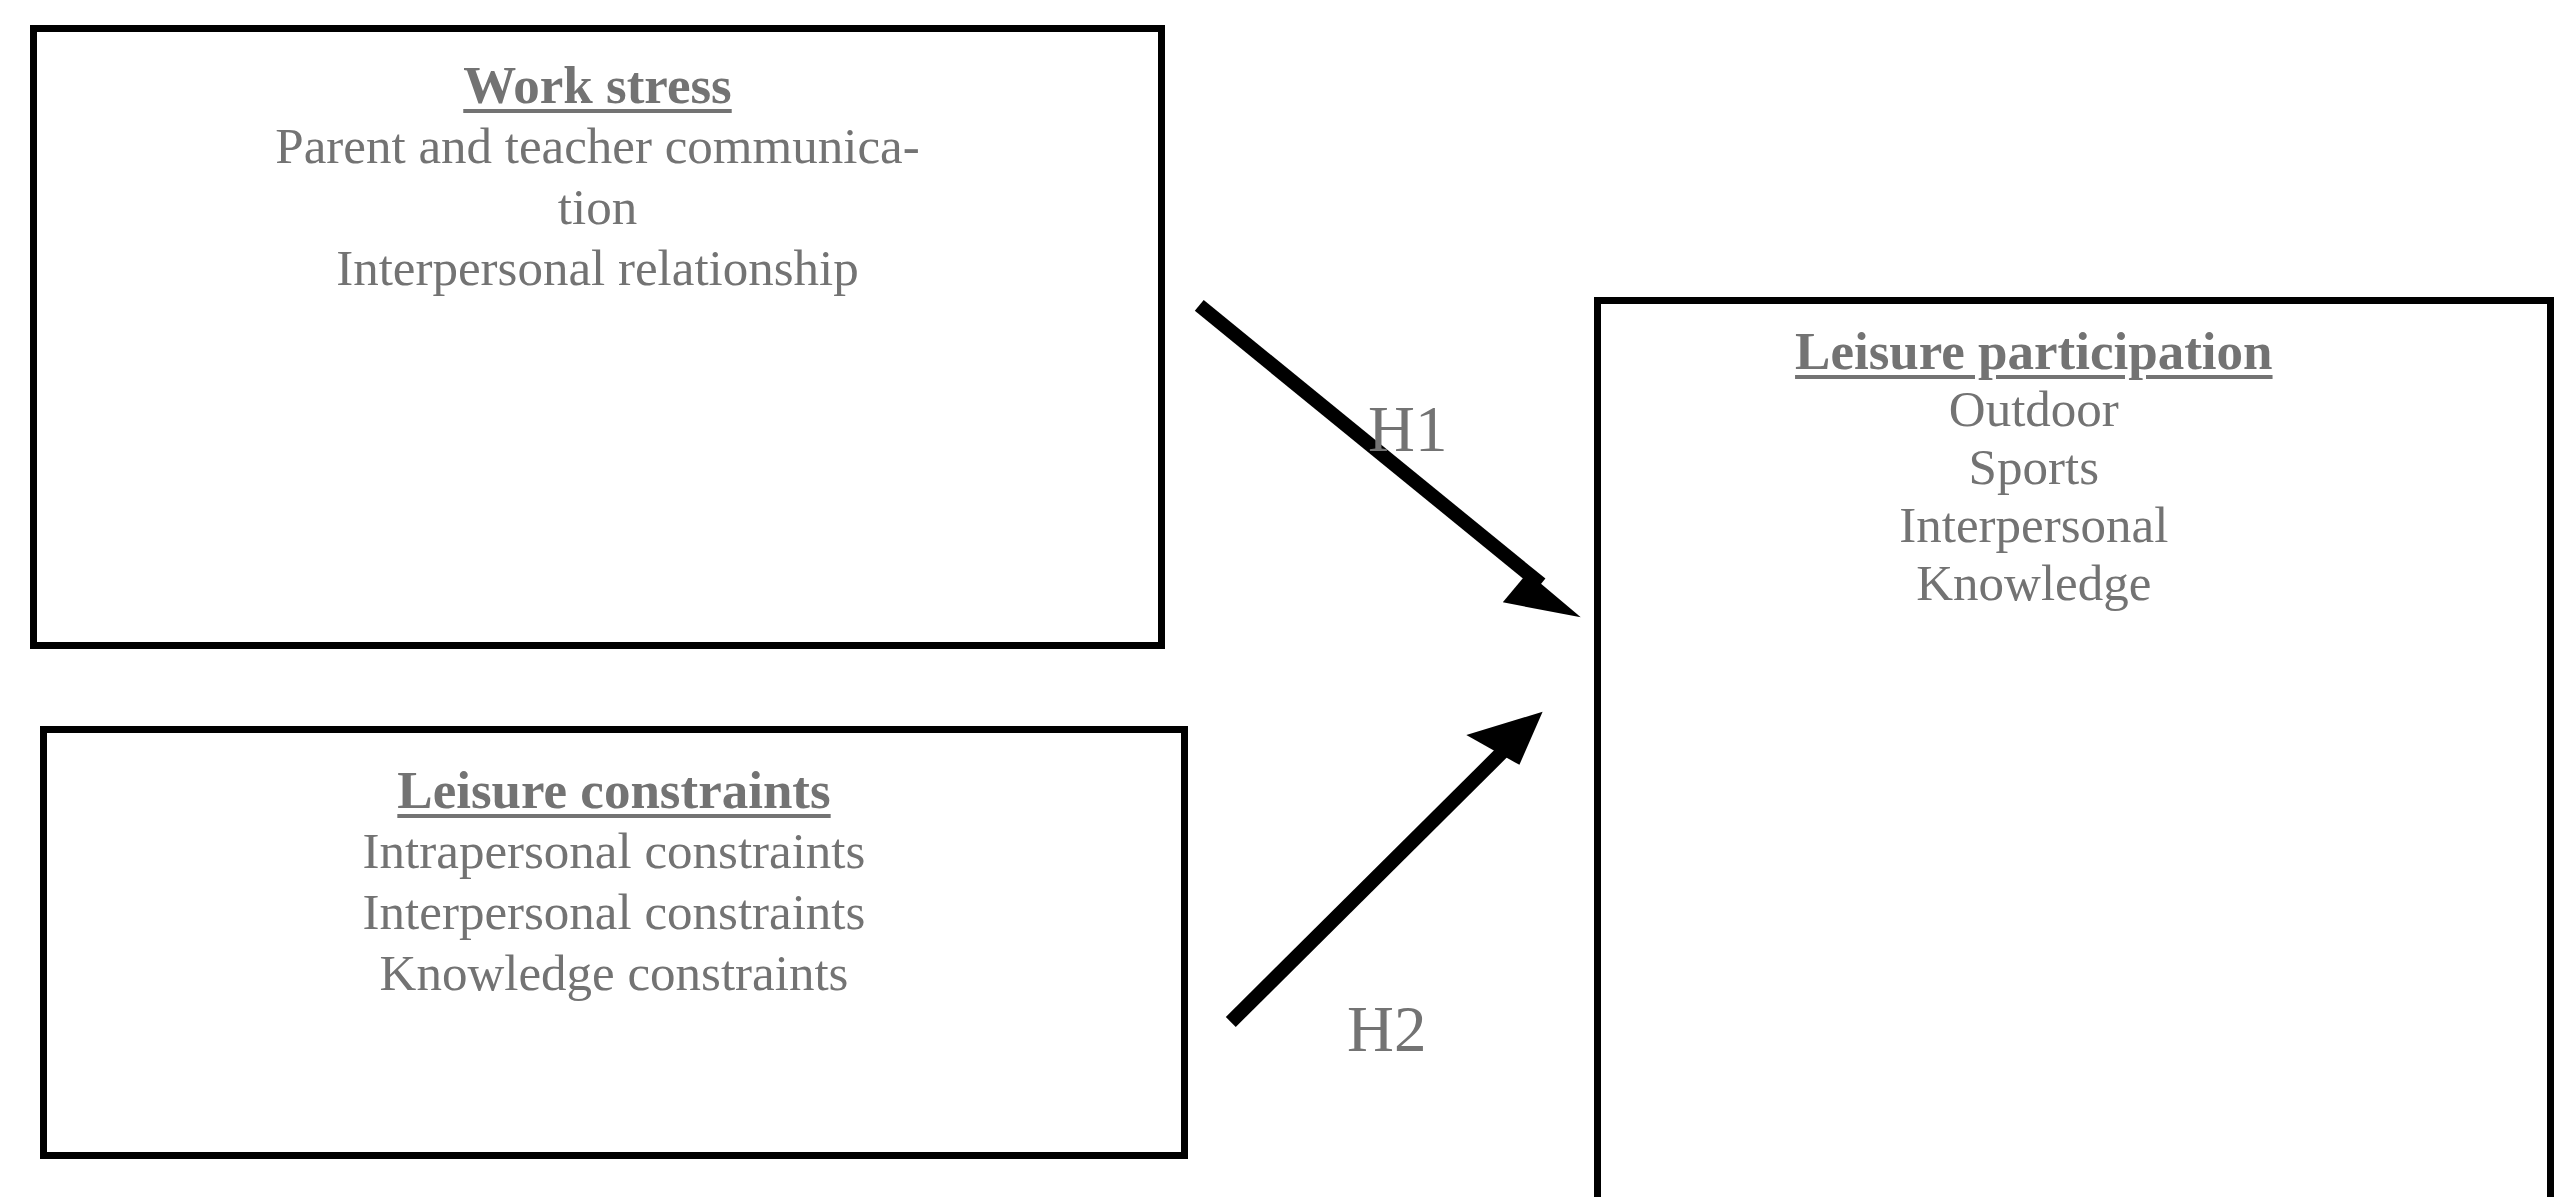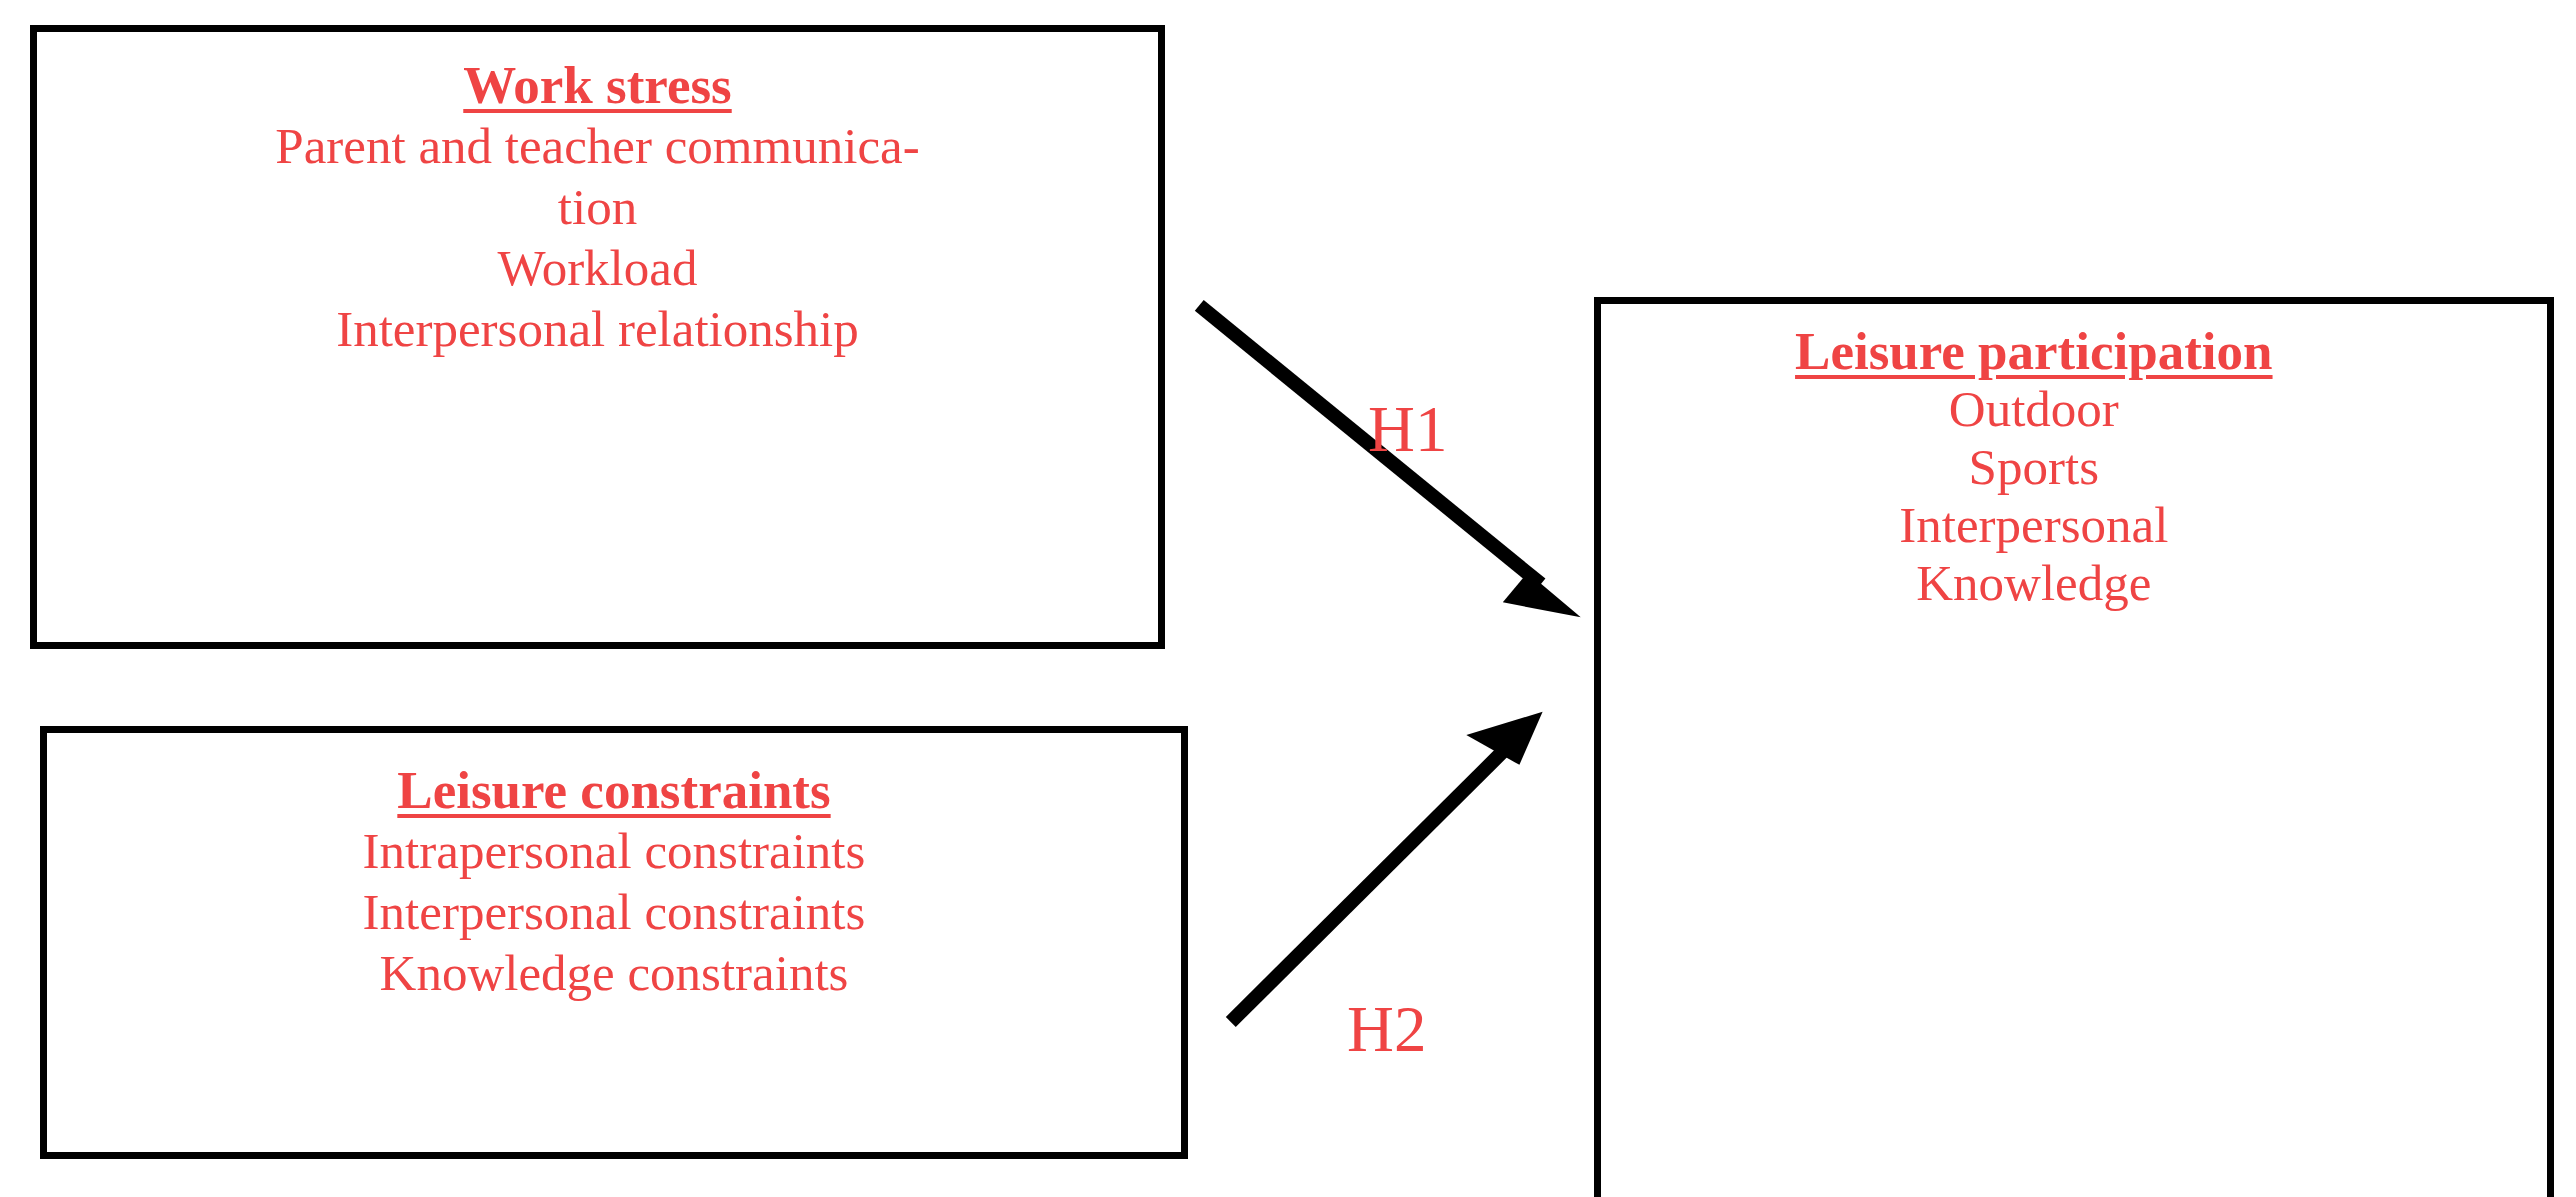--- a/index.html
+++ b/index.html
@@ -7,21 +7,21 @@
     padding: 0;
     background: #ffffff;
   }
   #canvas {
     position: relative;
     width: 2576px;
     height: 1198px;
     background: #ffffff;
     overflow: hidden;
     font-family: "Liberation Serif", "DejaVu Serif", serif;
-    color: #ef4444;
+    color: #737373;
   }
 
   .box {
     position: absolute;
     box-sizing: border-box;
     border: 7.5px solid #000000;
     background: #ffffff;
   }
 
   .box-inner {
@@ -113,21 +113,20 @@
 </head>
 <body>
 
 <div id="canvas">
 
   <div class="box" id="box-work-stress">
     <div class="box-inner" id="work-stress-text">
       <div class="node-title">Work stress</div>
       <div class="node-line">Parent and teacher communica-</div>
       <div class="node-line">tion</div>
-      <div class="node-line">Workload</div>
       <div class="node-line">Interpersonal relationship</div>
     </div>
   </div>
 
   <div class="box" id="box-leisure-constraints">
     <div class="box-inner" id="leisure-constraints-text">
       <div class="node-title">Leisure constraints</div>
       <div class="node-line">Intrapersonal constraints</div>
       <div class="node-line">Interpersonal constraints</div>
       <div class="node-line">Knowledge constraints</div>

